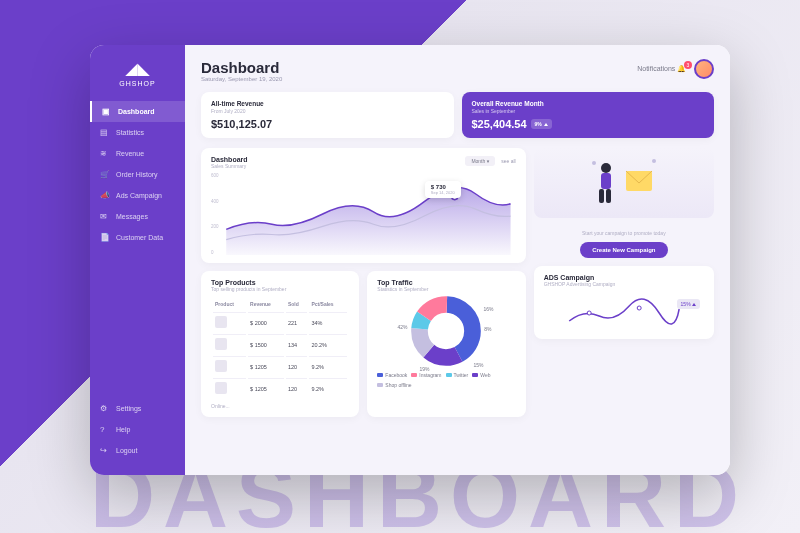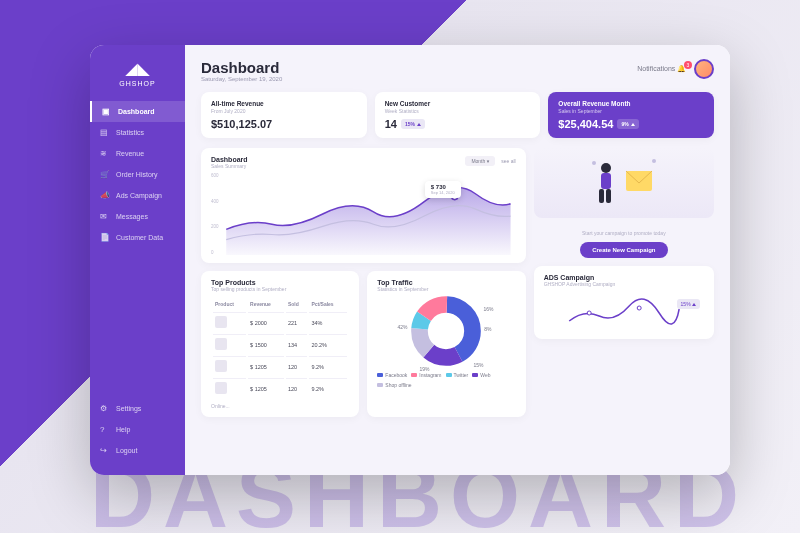--- a/index.html
+++ b/index.html
@@ -141,31 +141,20 @@
         <div class="avatar"></div>
       </div>
     </div>
 
     <div class="cards">
       <div class="card">
         <div class="card-title">All-time Revenue</div>
         <div class="card-sub">From July 2020</div>
         <div class="card-val">$510,125.07</div>
       </div>
-      <div class="card">
-        <div class="card-title">New Customer</div>
-        <div class="card-sub">Week Statistics</div>
-        <div class="card-val">
-            <span>14</span>
-            <span class="badge">
-              <span>15%</span>
-              <span class="arrow-up"></span>
-            </span>
-          </div>
-      </div>
       <div class="card purple">
         <div class="card-title">Overall Revenue Month</div>
         <div class="card-sub">Sales in September</div>
         <div class="card-val">
             <span>$25,404.54</span>
             <span class="badge">
               <span>9%</span>
               <span class="arrow-up"></span>
             </span>
           </div>

